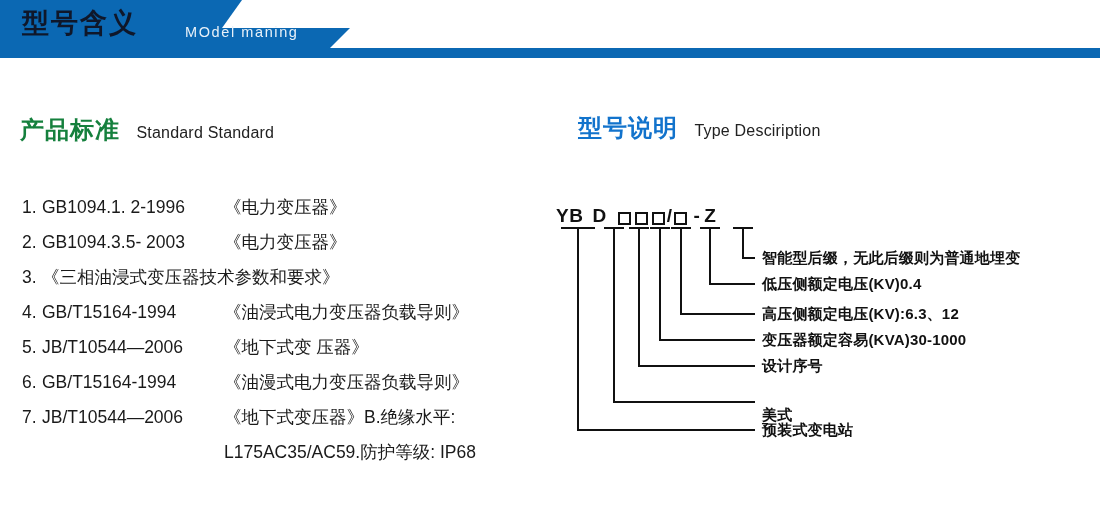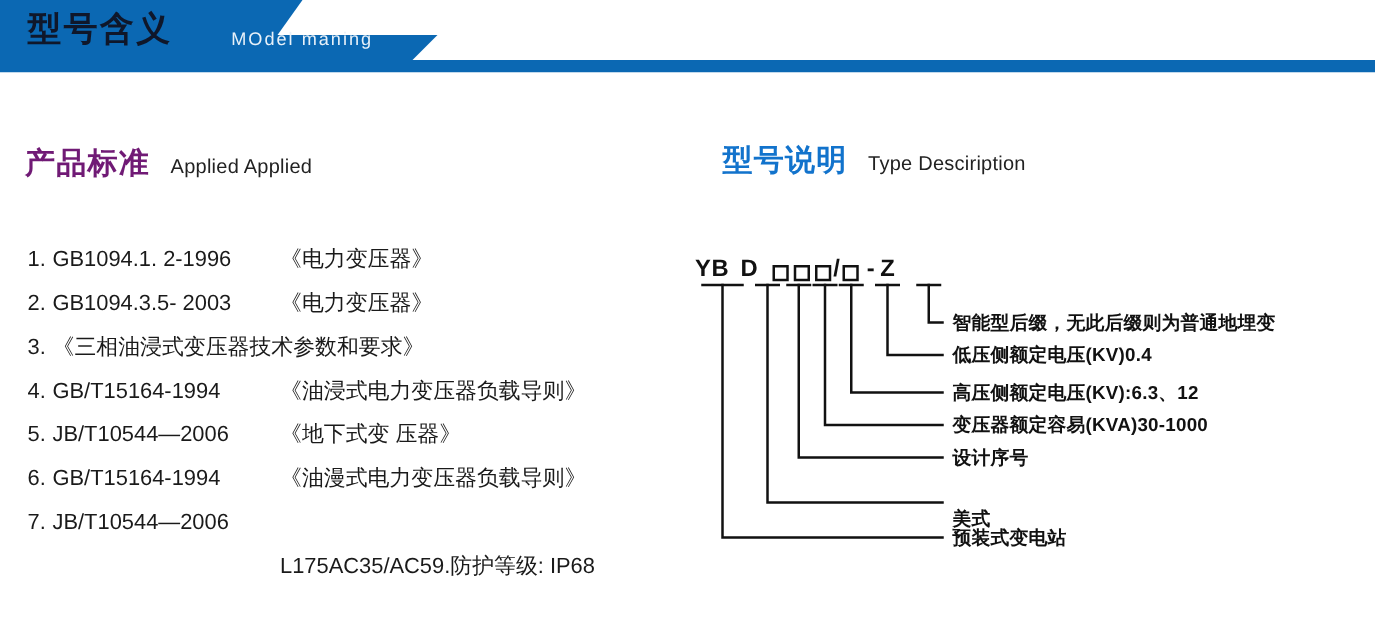--- a/index.html
+++ b/index.html
@@ -167,22 +167,22 @@
 
     <path id="banner-lower" d="M0,28 L350,28 L330,48 L0,48 Z" fill="#0b68b3"></path>
 
     <rect id="banner-strip" x="0" y="48" width="1100" height="10" fill="#0b68b3"></rect>
   </svg>
   <div id="banner-title-cn">型号含义</div>
   <div id="banner-title-en">MOdel maning</div>
 </div>
 
 <div class="sec-head" id="head-left">
-  <span class="cn" style="color: #701a75;">产品标准</span>
-  <span class="en">Applied Applied</span>
+  <span class="cn" style="color: #15803d;">产品标准</span>
+  <span class="en">Standard Standard</span>
 </div>
 
 <div class="sec-head" id="head-right">
   <span class="cn" style="color: rgb(18, 115, 204);">型号说明</span>
   <span class="en">Type Desciription</span>
 </div>
 
 <div id="std-list">
 
   <div class="std-row">
@@ -216,20 +216,21 @@
 
   <div class="std-row">
     <span class="std-num">6.</span>
     <span class="std-code">GB/T15164-1994</span>
     <span class="std-name">《油漫式电力变压器负载导则》</span>
   </div>
 
   <div class="std-row">
     <span class="std-num">7.</span>
     <span class="std-code">JB/T10544—2006</span>
+    <span class="std-name">《地下式变压器》B.绝缘水平:</span>
   </div>
 
   <div class="std-cont">L175AC35/AC59.防护等级: IP68</div>
 </div>
 
 <div id="diagram">
 
   <div id="code-row">
     <span class="code-tok">YB</span>
     <span class="code-gap"></span>

